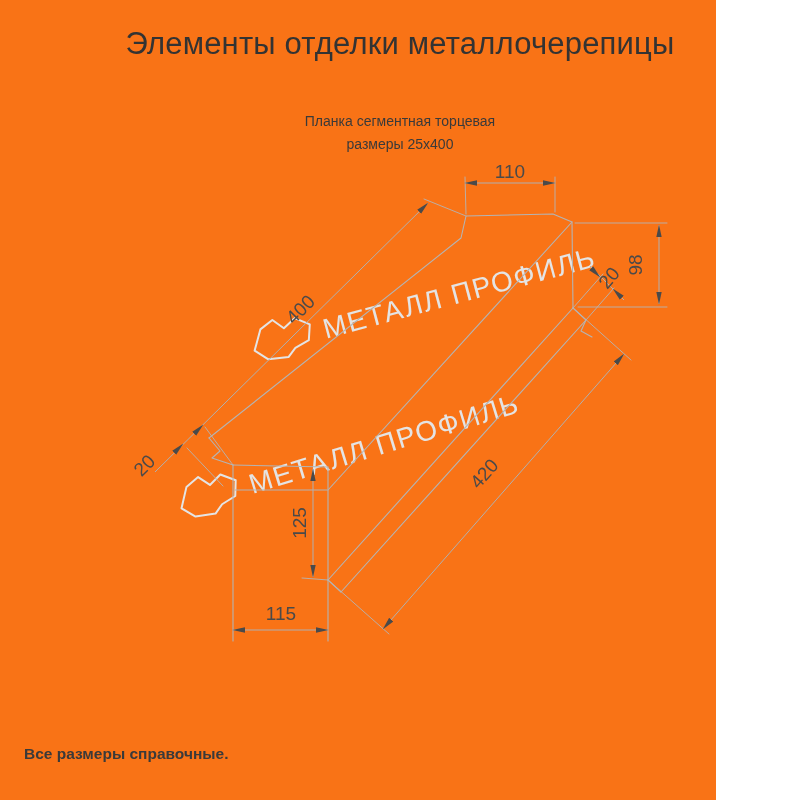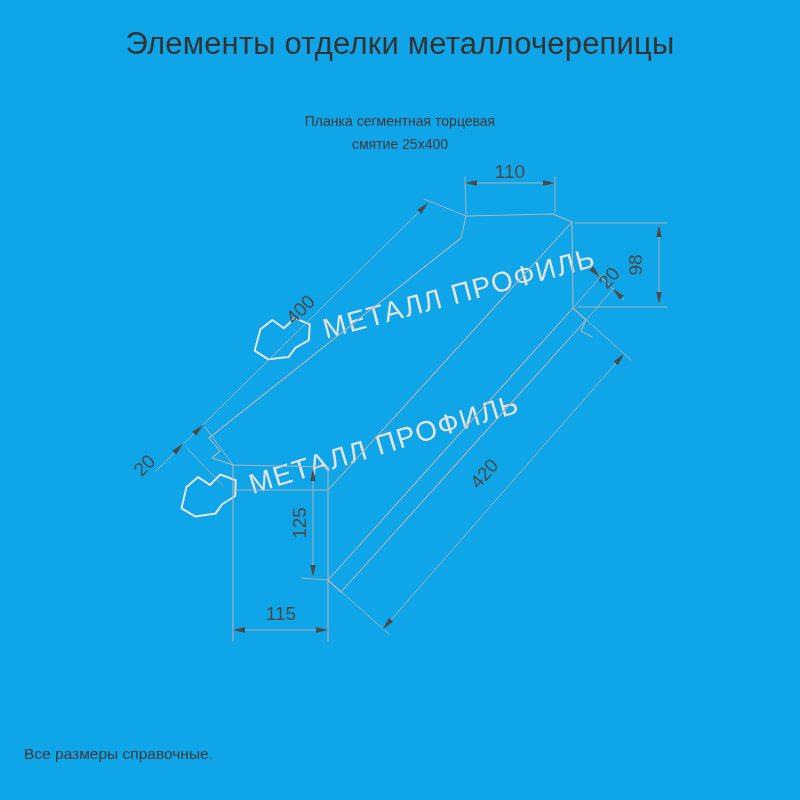--- a/index.html
+++ b/index.html
@@ -1,42 +1,42 @@
 <!DOCTYPE html>
 <html><head>
 <meta charset="utf-8">
 <style>
   html,body{margin:0;padding:0;background:#fff;}
-  .page{position:relative;width:800px;height:800px;background:#0ea5e9;overflow:hidden;
+  .page{position:relative;width:716px;height:800px;background:#f97316;overflow:hidden;
         font-family:"Liberation Sans","DejaVu Sans",sans-serif;}
   .title{position:absolute;top:26px;left:0;width:800px;text-align:center;
          font-size:31px;color:#333;letter-spacing:.2px;}
   .subtitle{position:absolute;top:110px;left:0;width:800px;text-align:center;
             font-size:14px;line-height:23px;color:#3a3a3a;}
   .drawing{position:absolute;top:0;left:0;}
-  .footer{position:absolute;left:24px;top:742px;font-size:15.5px;line-height:23.5px;color:#3a3a3a;}
+  .footer{position:absolute;left:24px;top:742px;font-size:15.5px;line-height:23.5px;color:#3a3a3a;font-weight:bold;}
   svg .p{stroke:#b4b4b4;stroke-width:1.1;fill:none;stroke-linecap:round;stroke-linejoin:round;}
   svg .e{stroke:#b4b4b4;stroke-width:.9;fill:none;stroke-linecap:round;}
   svg .d{stroke:#b0b0b0;stroke-width:1;fill:none;}
   svg text.t{font-family:"Liberation Sans","DejaVu Sans",sans-serif;font-size:19px;
              fill:#4a4a4a;text-anchor:middle;}
   svg .wm-text{font-family:"Liberation Sans","DejaVu Sans",sans-serif;font-size:28px;
                letter-spacing:1.5px;fill:#e4e4e4;}
   svg .wm-logo{stroke:#e4e4e4;stroke-width:2;fill:none;stroke-linejoin:round;}
 </style>
 </head>
 <body>
 
 <div class="page">
 
   <div class="title">Элементы отделки металлочерепицы</div>
 
   <div class="subtitle">
     <div>Планка сегментная торцевая</div>
-    <div>смятие 25х400</div>
+    <div>размеры 25х400</div>
   </div>
 
   <svg class="drawing" width="800" height="800" viewBox="0 0 800 800">
     <defs>
       <marker id="ah" viewBox="0 0 12 6" refX="11.5" refY="3" markerWidth="13" markerHeight="6.5" orient="auto-start-reverse">
         <path d="M12,3 L0,0.45 L0,5.55 Z" fill="#4a4a4a"></path>
       </marker>
     </defs>
 
     <g transform="translate(246,326) rotate(-15)">

